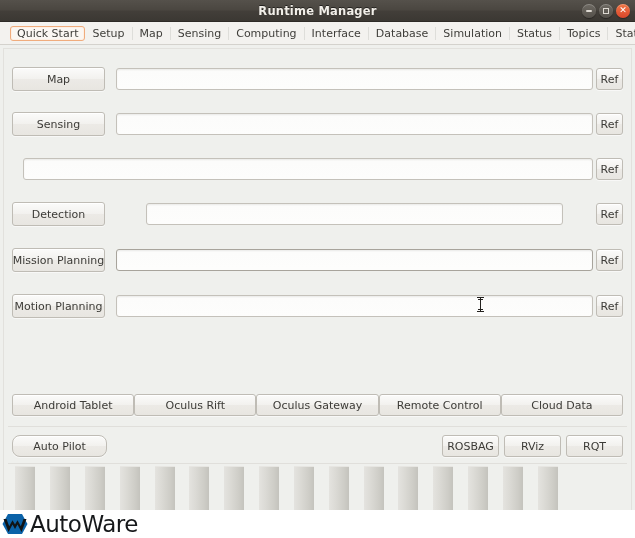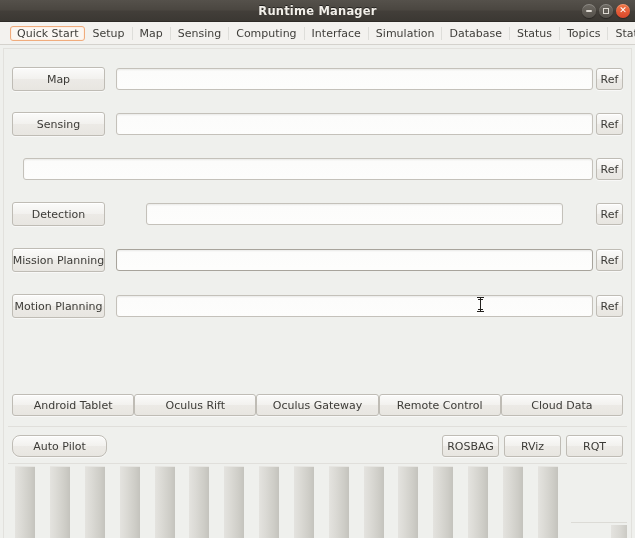--- a/index.html
+++ b/index.html
@@ -384,24 +384,24 @@
     <div class="tab">
         <span>Sensing</span>
       </div>
     <div class="tab">
         <span>Computing</span>
       </div>
     <div class="tab">
         <span>Interface</span>
       </div>
     <div class="tab">
+        <span>Database</span>
+      </div>
+    <div class="tab">
         <span>Simulation</span>
-      </div>
-    <div class="tab">
-        <span>Database</span>
       </div>
     <div class="tab">
         <span>Status</span>
       </div>
     <div class="tab">
         <span>Topics</span>
       </div>
     <div class="tab">
         <span>State</span>
       </div>
@@ -560,14 +560,23 @@
               <div class="mem-sep"></div>
               <div class="mem-gauge" style="height: 14px; margin-bottom: 0px;"></div>
             </div>
           </div>
 
       </div>
 
     </div>
   </div>
 
+  <div class="footer">
+    <div class="logo-mark">
+      <svg width="26" height="22" viewBox="0 0 26 22" xmlns="http://www.w3.org/2000/svg">
+        <polygon id="hexfill" points="6,1 20,1 25.5,11 20,21 6,21 0.5,11" fill="#0b62a8"></polygon>
+        <path id="wpath" d="M1.5,6 L6.5,19 L10.5,11.5 L13,16 L15.5,11.5 L19.5,19 L24.5,6 L21.5,6 L18.8,13.2 L15.5,7.2 L13,11.6 L10.5,7.2 L7.2,13.2 L4.5,6 Z" fill="#111315"></path>
+      </svg>
+    </div>
+    <div class="logo-text">AutoWare</div>
+  </div>
 
 </div>
 
 </body></html>

